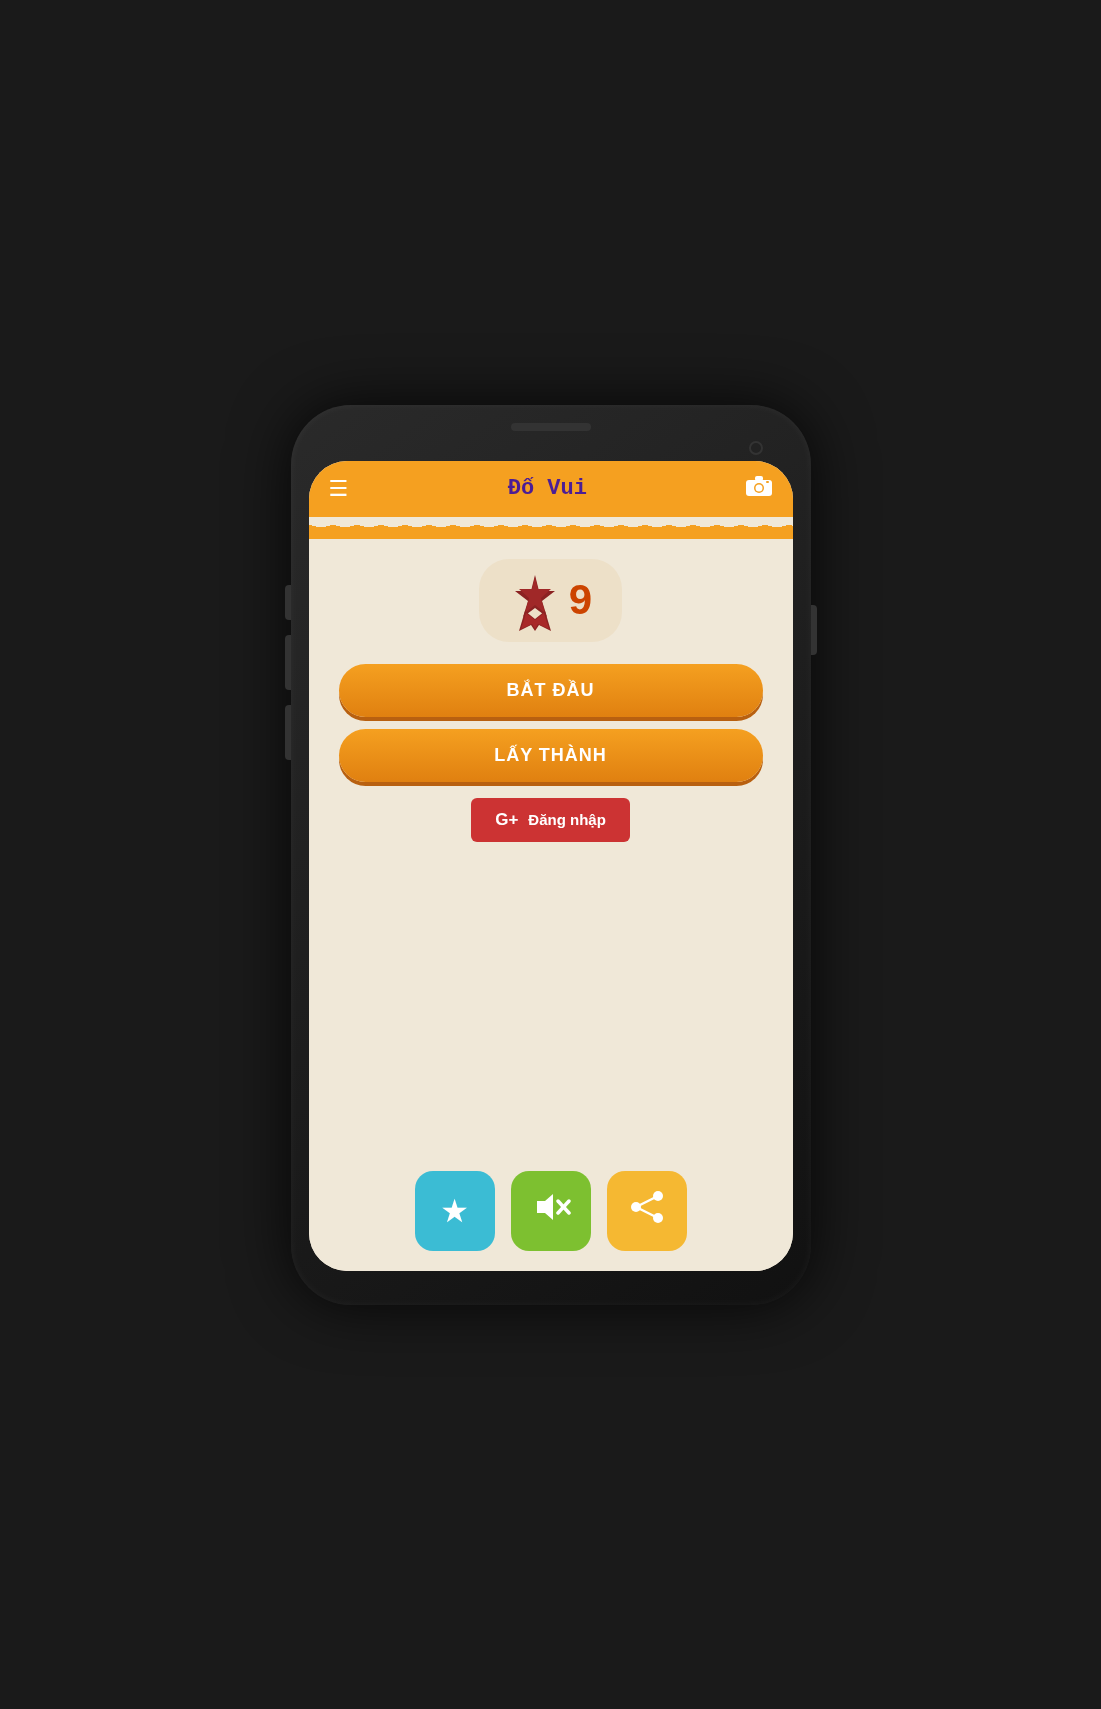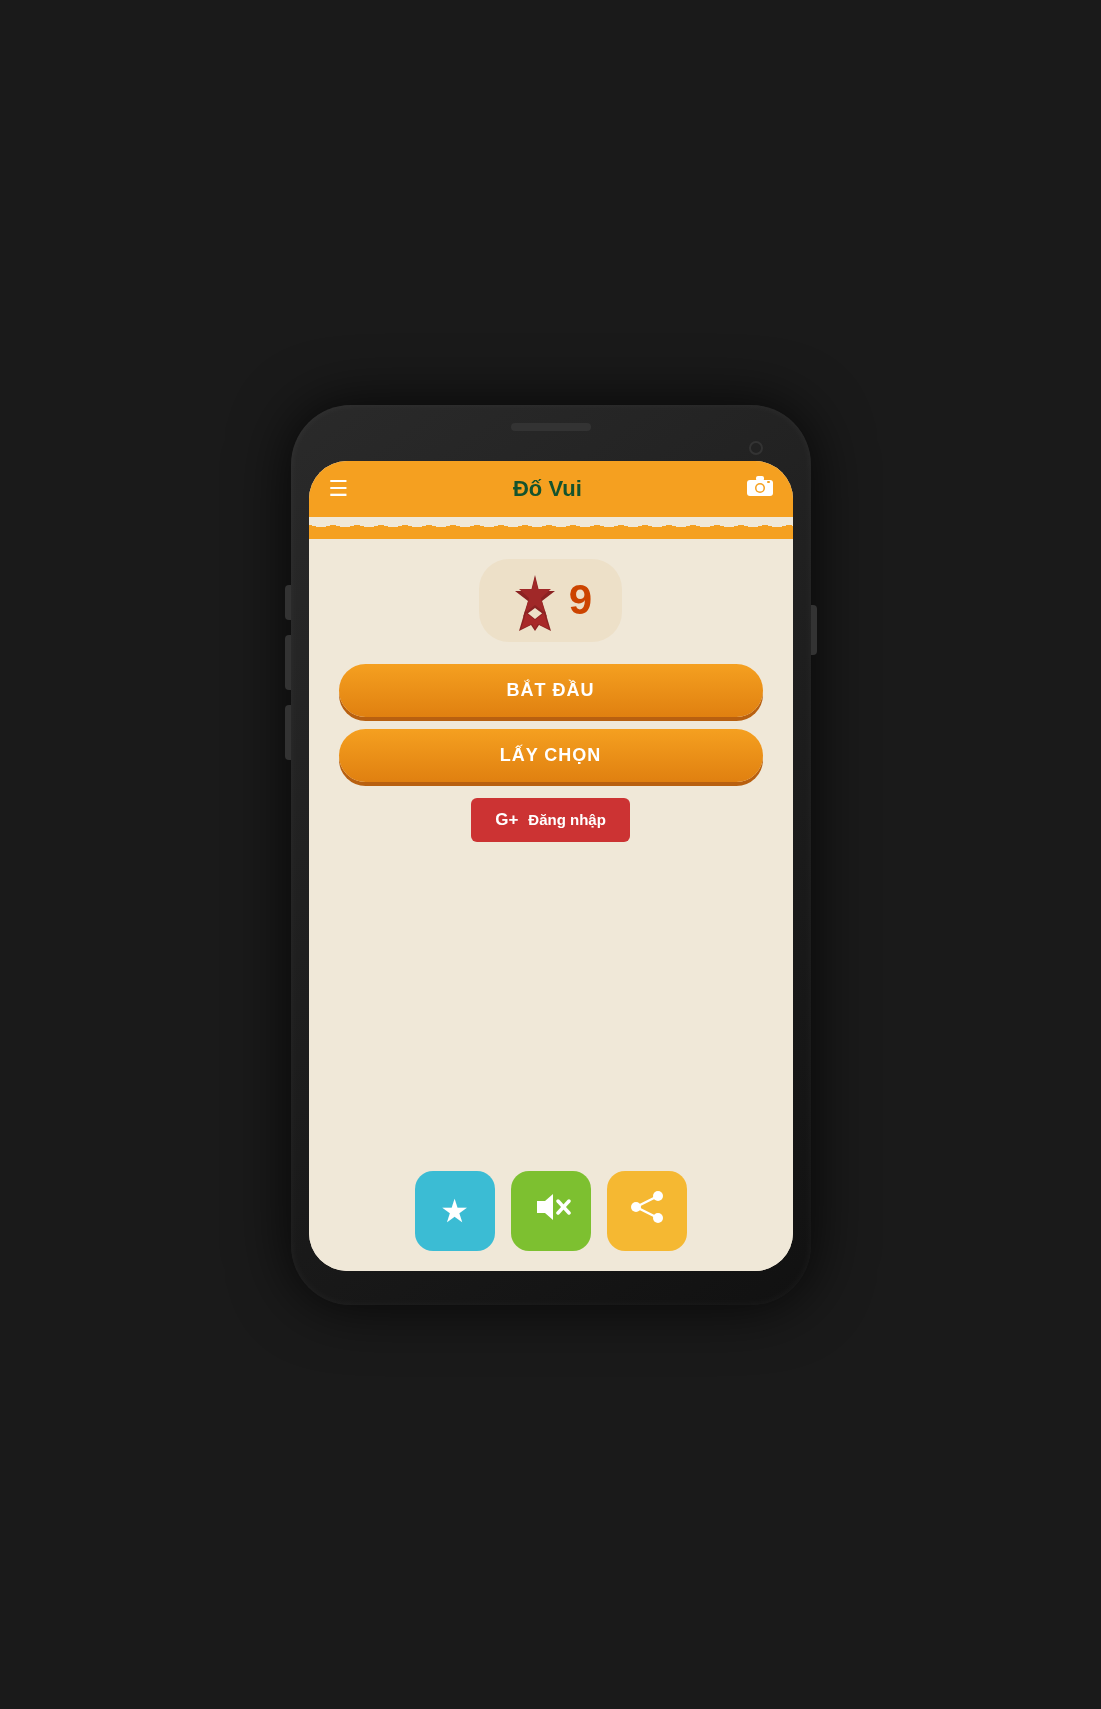--- a/index.html
+++ b/index.html
@@ -63,23 +63,24 @@
     .top-bar {
       background: #f5a020;
       display: flex;
       align-items: center;
       justify-content: space-between;
       padding: 14px 20px;
       flex-shrink: 0;
     }
 
     .top-bar-title {
-      color: #14532d;
+      color: #4c1d95;
       font-size: 22px;
       font-weight: bold;
+      font-family: Liberation Mono, monospace;
     }
 
     .hamburger-icon {
       color: white;
       font-size: 22px;
       line-height: 1;
     }
 
     .camera-icon {
       color: white;
@@ -293,21 +294,21 @@
             <polygon points="26,4 29,16 42,16 32,25 36,40 26,32 16,40 20,25 10,16 23,16" fill="#a02828"></polygon>
 
             <polygon points="16,38 10,58 22,52 26,58 30,52 42,58 36,38 26,46" fill="#8b2222"></polygon>
             <polygon points="17,40 12,56 23,51 26,56 29,51 40,56 35,40 26,47" fill="#a82828"></polygon>
           </svg>
         </div>
         <span class="badge-number">9</span>
       </div>
 
       <button class="menu-btn">BẮT ĐẦU</button>
-      <button class="menu-btn">LẤY CHỌN</button>
+      <button class="menu-btn">LẤY THÀNH</button>
 
       <button class="google-btn">
         <span class="google-g">G+</span>
         <span>Đăng nhập</span>
       </button>
 
       <div class="bottom-row">
         <button class="bottom-btn btn-blue">
           <span>★</span>
         </button>

